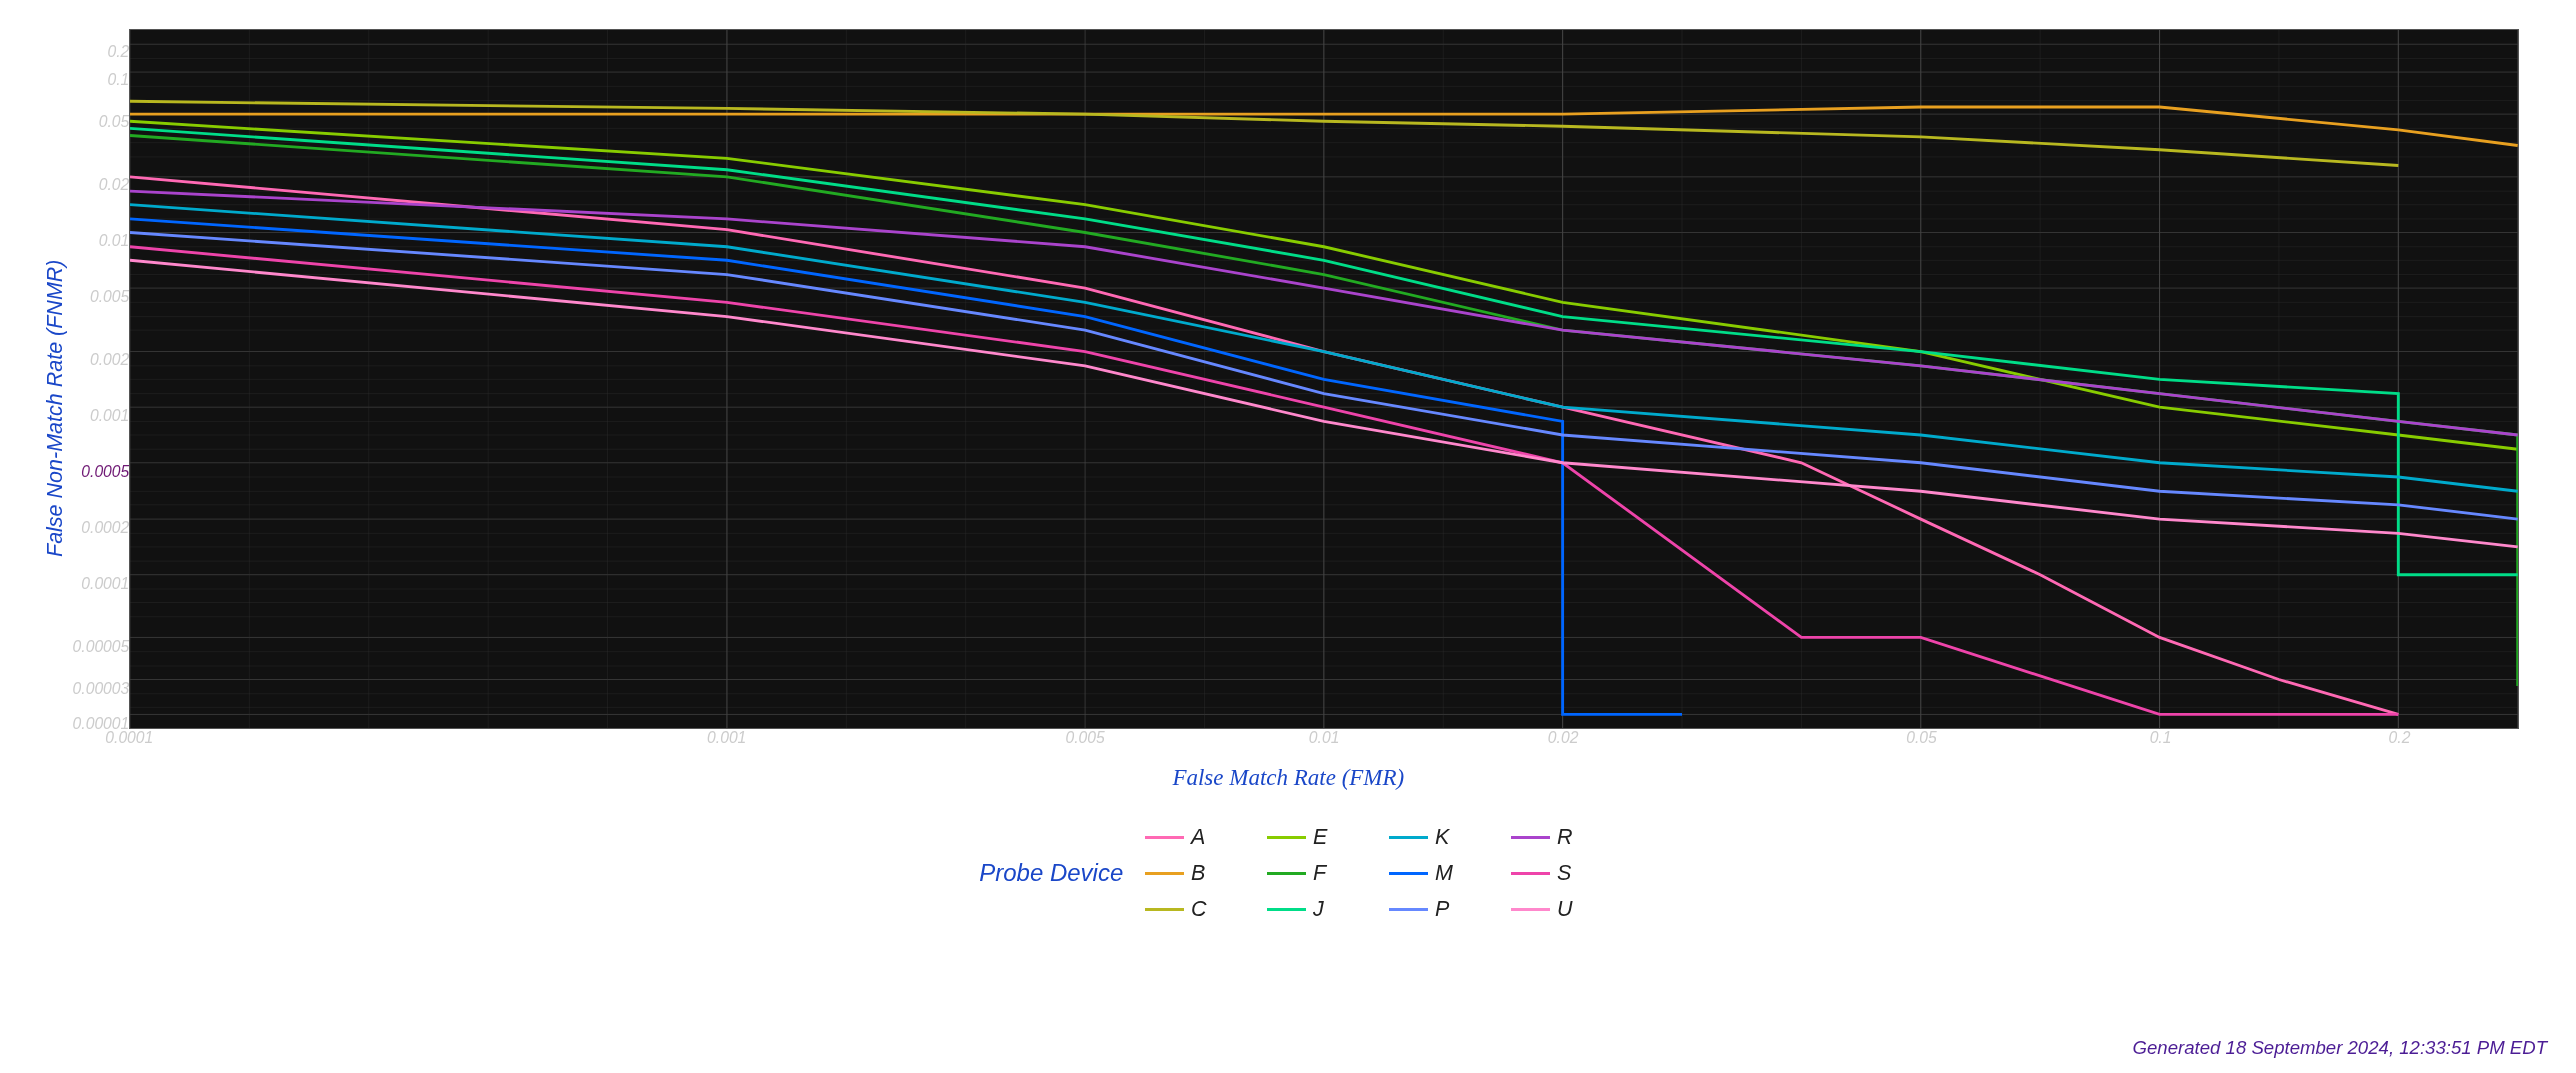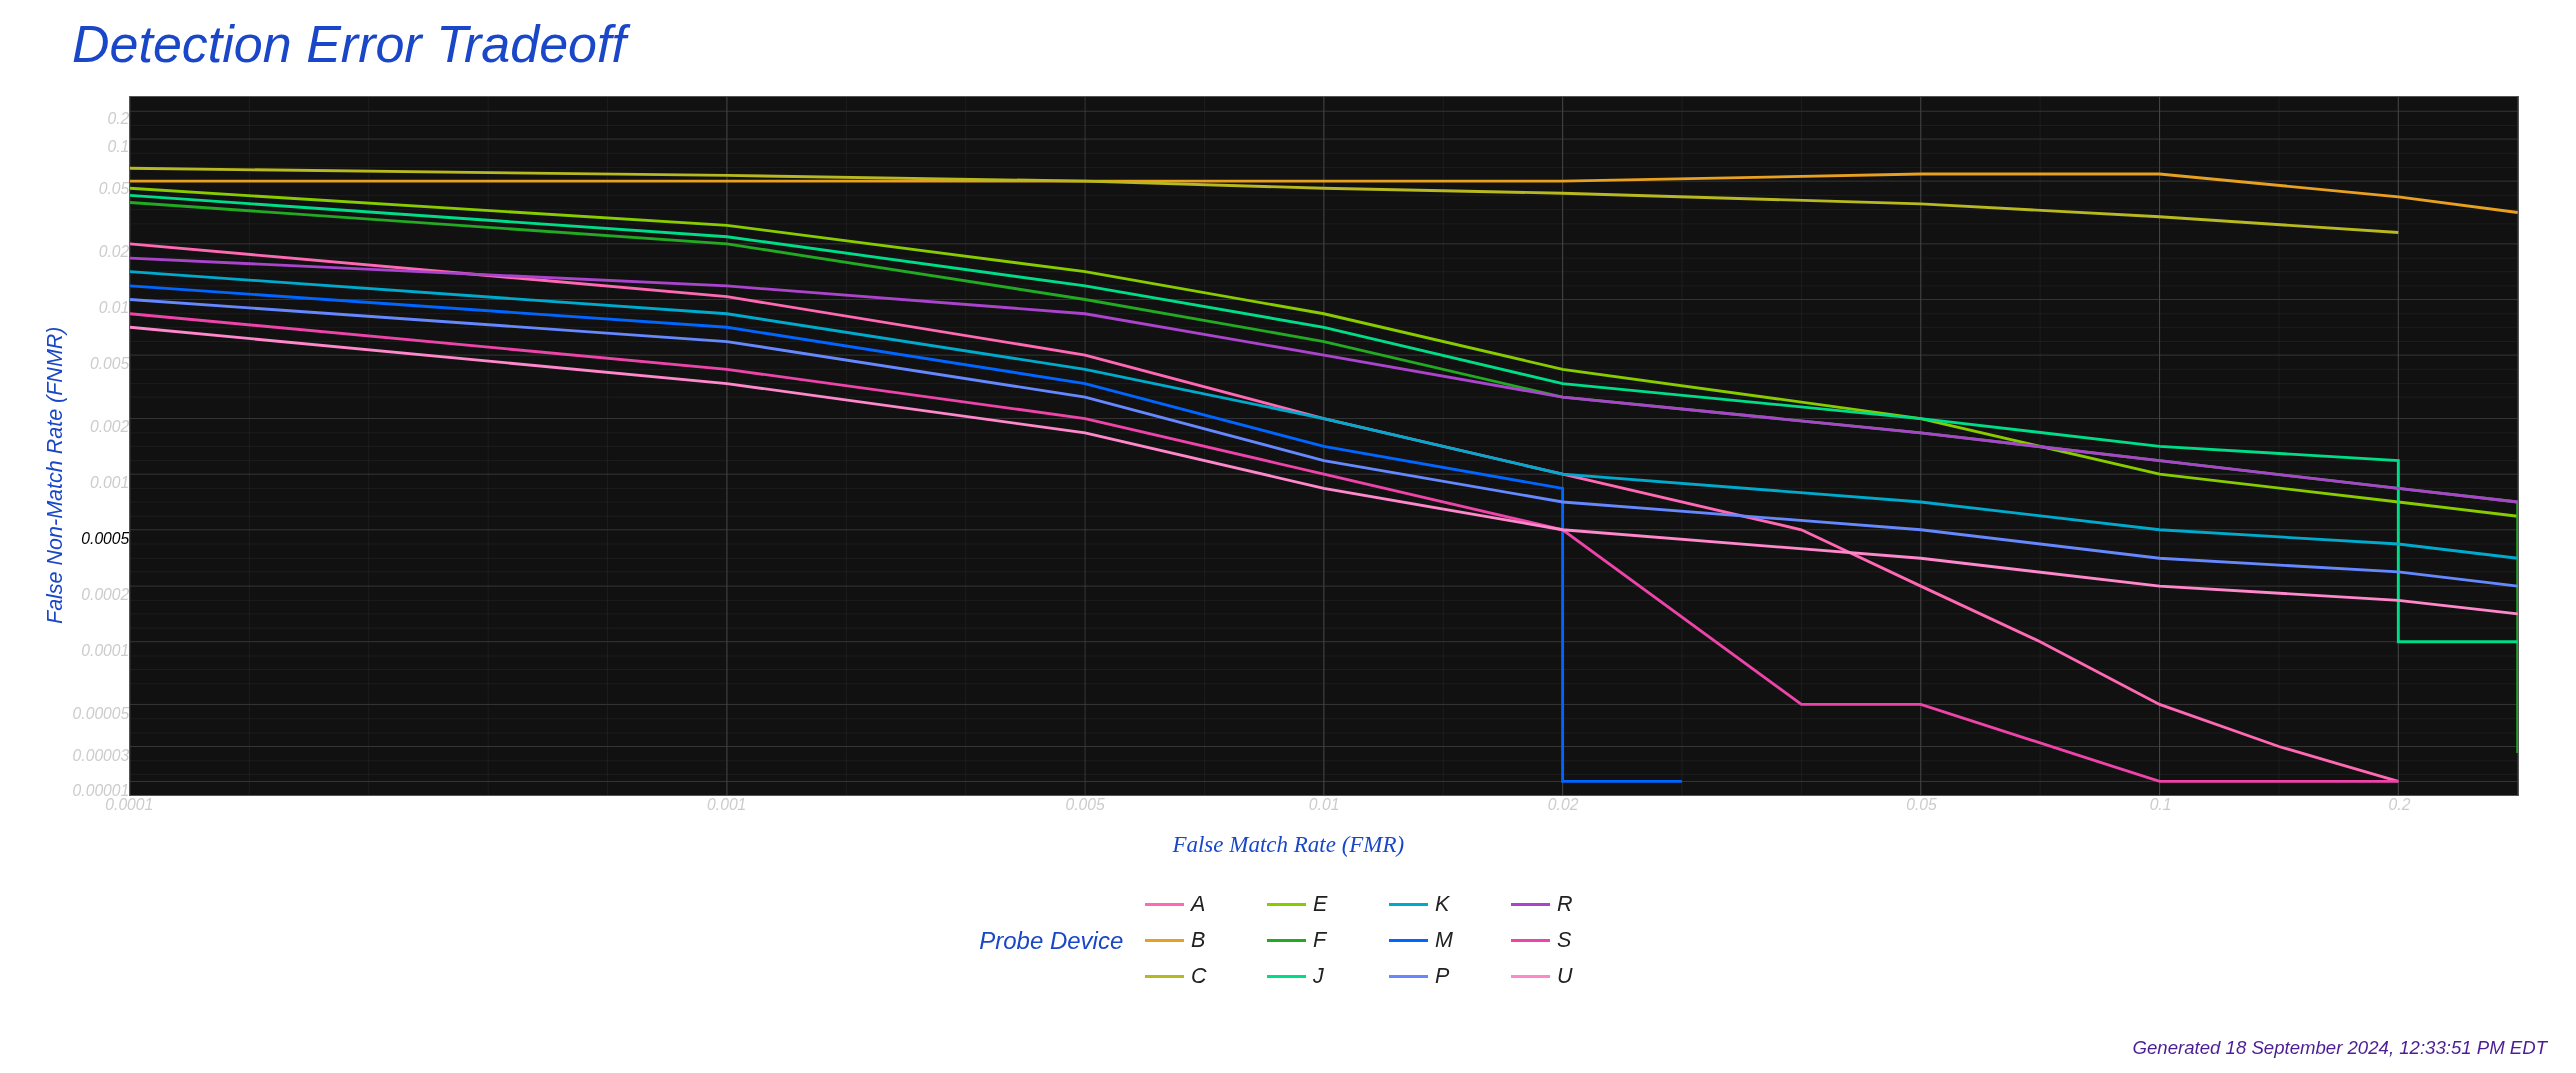--- a/index.html
+++ b/index.html
@@ -49,39 +49,38 @@
       right: 29px;
       font-size: 18.6px;
       color: #4c1d95;
       font-style: italic;
     }
   </style>
 </head>
 <body>
 
 <div class="page">
-  <div class="chart-title">Detection Error Tradeoff</div>
 
   <div class="chart-container">
 
     <div style="position:absolute; left:0px; top:50%; writing-mode:vertical-rl; transform:rotate(180deg) translateY(50%); color:#1a47c8; font-size:21.5px; font-style:italic; white-space:nowrap; height:644px; display:flex; align-items:center; justify-content:center;">
       <span>False Non-Match Rate (FNMR)</span>
     </div>
 
     <div style="position:absolute; left:25px; top:14.3px; bottom:72px; width:61px;">
 
       <span style="position:absolute; top:2%; right:0; font-size:15.7px; color:#ccc; font-style:italic;">0.2</span>
       <span style="position:absolute; top:6%; right:0; font-size:15.7px; color:#ccc; font-style:italic;">0.1</span>
       <span style="position:absolute; top:12%; right:0; font-size:15.7px; color:#ccc; font-style:italic;">0.05</span>
       <span style="position:absolute; top:21%; right:0; font-size:15.7px; color:#ccc; font-style:italic;">0.02</span>
       <span style="position:absolute; top:29%; right:0; font-size:15.7px; color:#ccc; font-style:italic;">0.01</span>
       <span style="position:absolute; top:37%; right:0; font-size:15.7px; color:#ccc; font-style:italic;">0.005</span>
       <span style="position:absolute; top:46%; right:0; font-size:15.7px; color:#ccc; font-style:italic;">0.002</span>
       <span style="position:absolute; top:54%; right:0; font-size:15.7px; color:#ccc; font-style:italic;">0.001</span>
-      <span style="position:absolute; top:62%; right:0; font-size:15.7px; color:#000000; font-style:italic;">0.0005</span>
+      <span style="position:absolute; top:62%; right:0; font-size:15.7px; color:#701a75; font-style:italic;">0.0005</span>
       <span style="position:absolute; top:70%; right:0; font-size:15.7px; color:#ccc; font-style:italic;">0.0002</span>
       <span style="position:absolute; top:78%; right:0; font-size:15.7px; color:#ccc; font-style:italic;">0.0001</span>
       <span style="position:absolute; top:87%; right:0; font-size:15.7px; color:#ccc; font-style:italic;">0.00005</span>
       <span style="position:absolute; top:93%; right:0; font-size:15.7px; color:#ccc; font-style:italic;">0.00003</span>
       <span style="position:absolute; top:98%; right:0; font-size:15.7px; color:#ccc; font-style:italic;">0.00001</span>
     </div>
 
     <div class="chart-area">
       <svg class="chart-svg" viewBox="0 0 3300 980" preserveAspectRatio="none">
 

